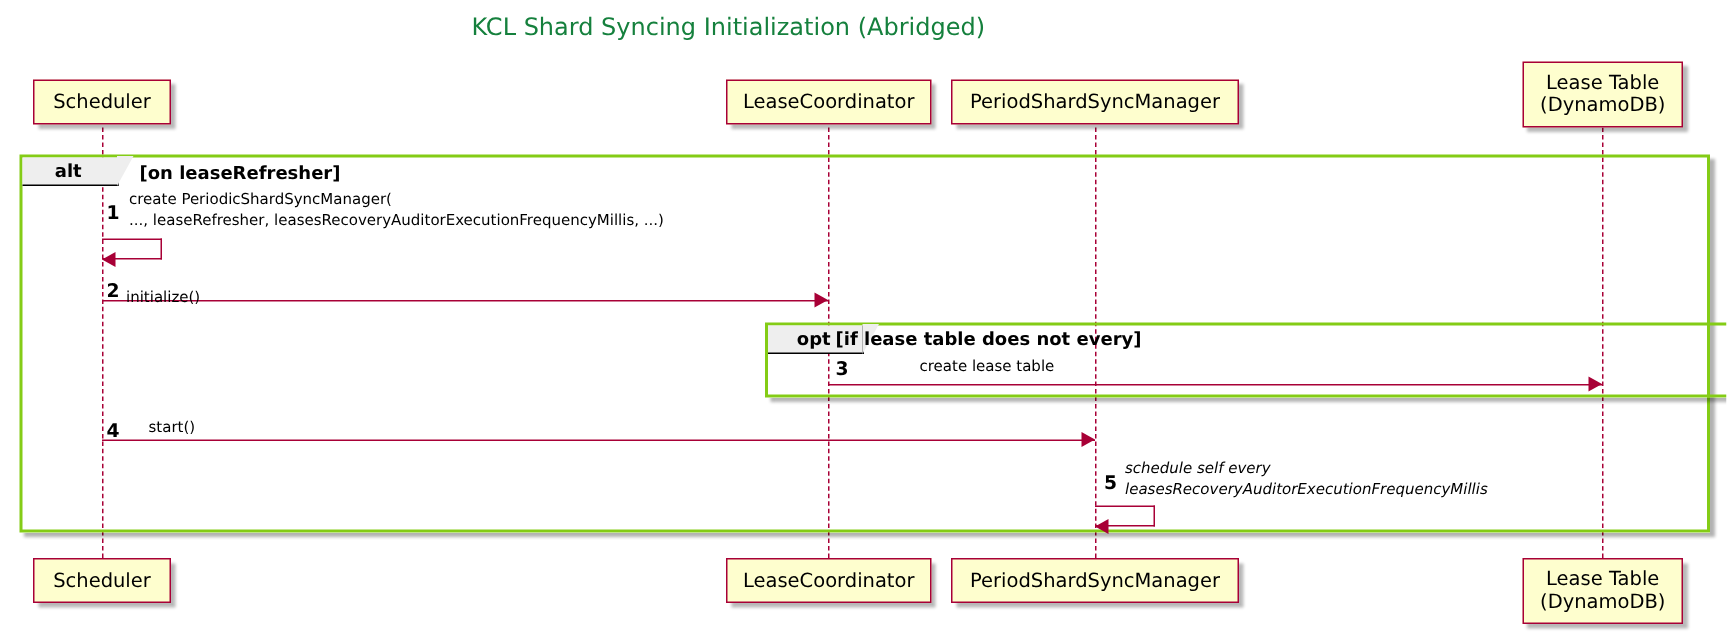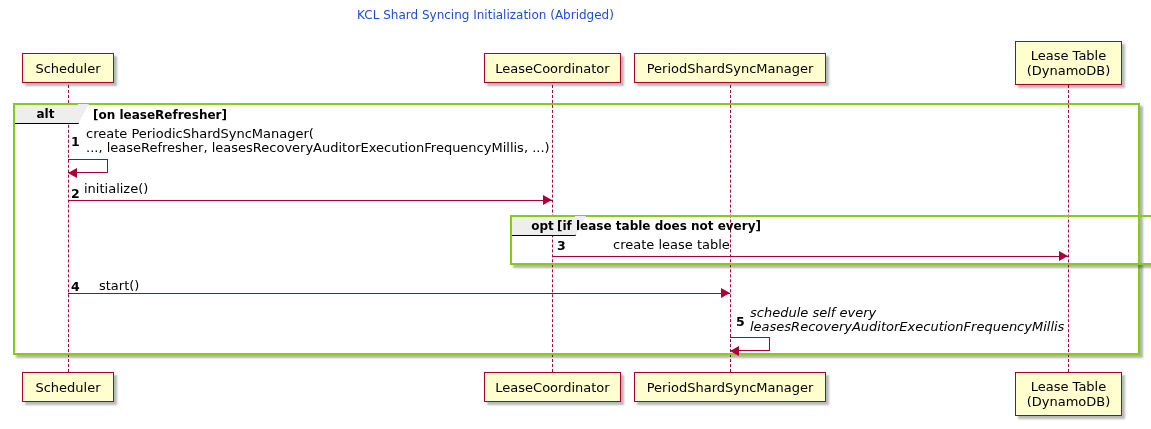--- a/index.html
+++ b/index.html
@@ -19,22 +19,22 @@
     overflow: hidden;
   }
 
   
   .diagram-title {
     position: absolute;
     left: 0;
     top: 8px;
     width: 971px;
     text-align: center;
-    font-size: 12px;
-    color: #1d4ed8;
+    font-size: 16px;
+    color: #15803d;
     font-family: "DejaVu Sans", sans-serif;
     white-space: nowrap;
   }
 
   
   .lifeline {
     position: absolute;
     width: 0;
     border-left: 1px dashed #A80036;
     top: 85px;
@@ -140,21 +140,21 @@
   .msg-arrow-left {
     position: absolute;
     width: 0;
     height: 0;
     border-top: 5px solid transparent;
     border-bottom: 5px solid transparent;
     border-right: 9px solid #A80036;
   }
   .msg-label {
     position: absolute;
-    font-size: 13px;
+    font-size: 10px;
     color: #000000;
     white-space: pre-line;
     line-height: 14px;
     font-family: "DejaVu Sans", sans-serif;
   }
   .msg-seq {
     position: absolute;
     font-size: 12.5px;
     font-weight: bold;
     color: #000000;
@@ -199,21 +199,21 @@
 
   <div class="msg-seq" style="left:71px; top:134px;">1</div>
   <div class="msg-label" style="left:86px; top:127px;">create PeriodicShardSyncManager(
    ..., leaseRefresher, leasesRecoveryAuditorExecutionFrequencyMillis, ...)</div>
   <div class="self-loop" style="left:68px; top:159px; width:40px; height:14px;"></div>
   <div class="msg-arrow-left" style="left:68px; top:168px;"></div>
 
   <div class="msg-line" style="left:68px; top:200px; width:484px;"></div>
   <div class="msg-arrow-right" style="left:543px; top:195px;"></div>
   <div class="msg-seq" style="left:71px; top:186px;">2</div>
-  <div class="msg-label" style="left:84px; top:182px;">initialize()</div>
+  <div class="msg-label" style="left:84px; top:192px;">initialize()</div>
 
   <div class="fragment" style="left:470px; top:215px; width:662px; height:50px;margin-left:40px;">
     <div class="fragment-label" style="width:64px;">opt</div>
     <div class="fragment-label-clip" style="left:64px;"></div>
   </div>
   <div class="fragment-guard" style="left:557px; top:219px;">[if lease table does not every]</div>
 
   <div class="msg-line" style="left:552px; top:256px; width:516px;"></div>
   <div class="msg-arrow-right" style="left:1059px; top:251px;"></div>
   <div class="msg-seq" style="left:557px; top:238px;">3</div>

